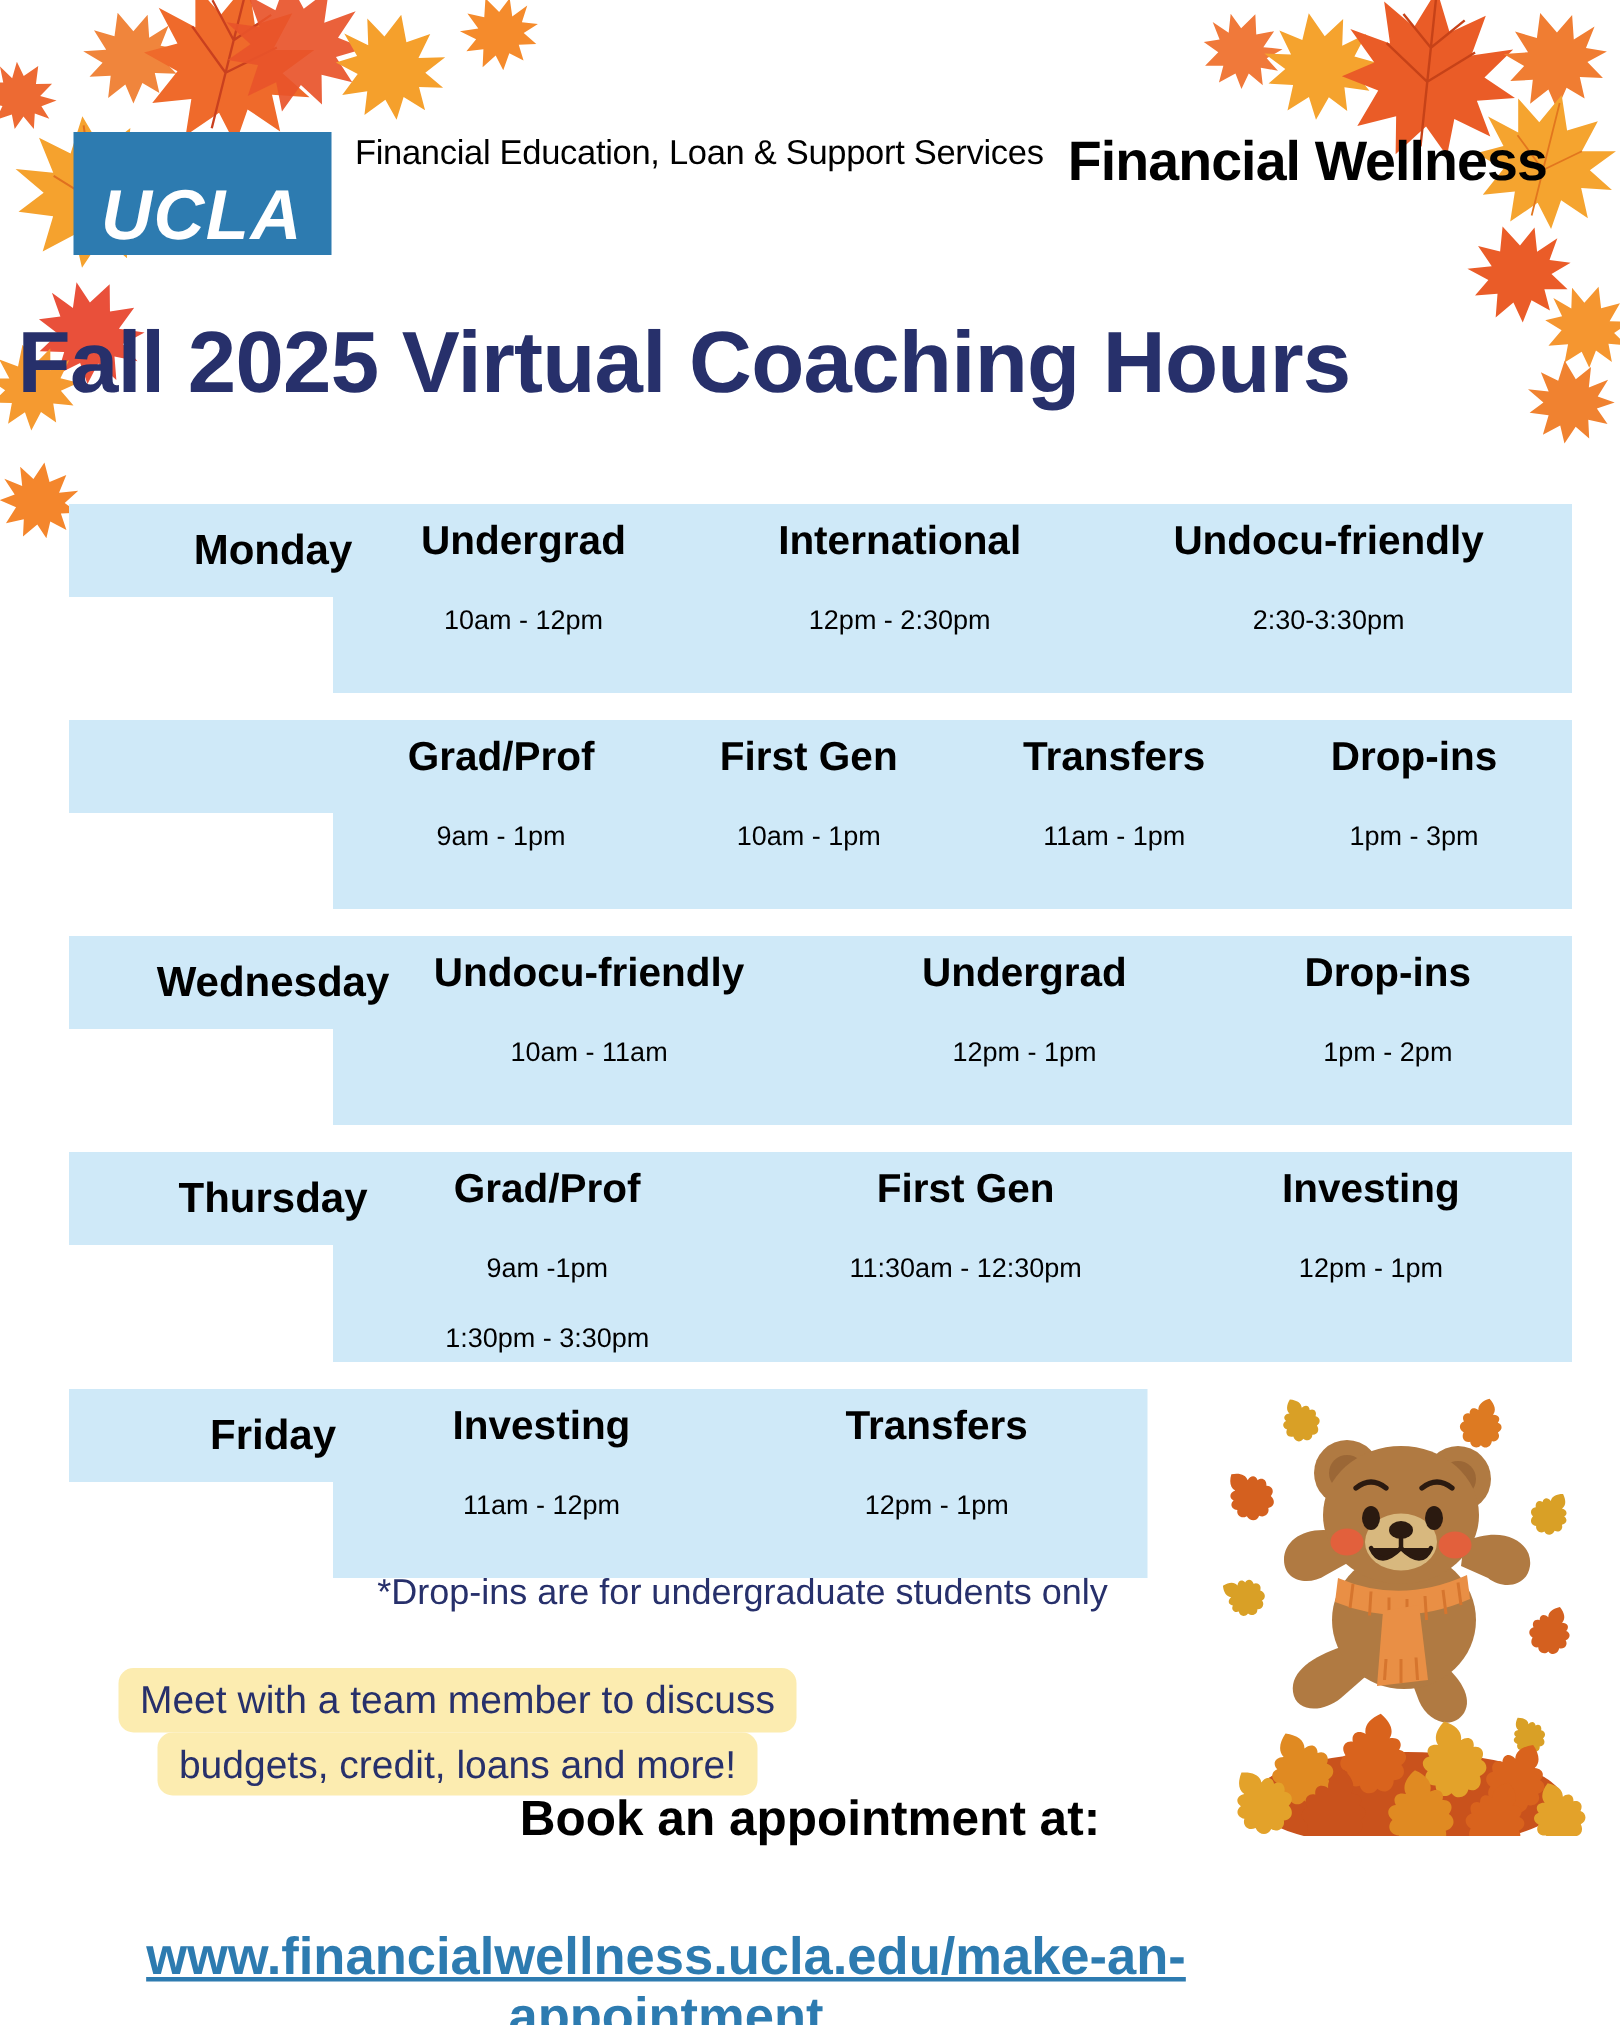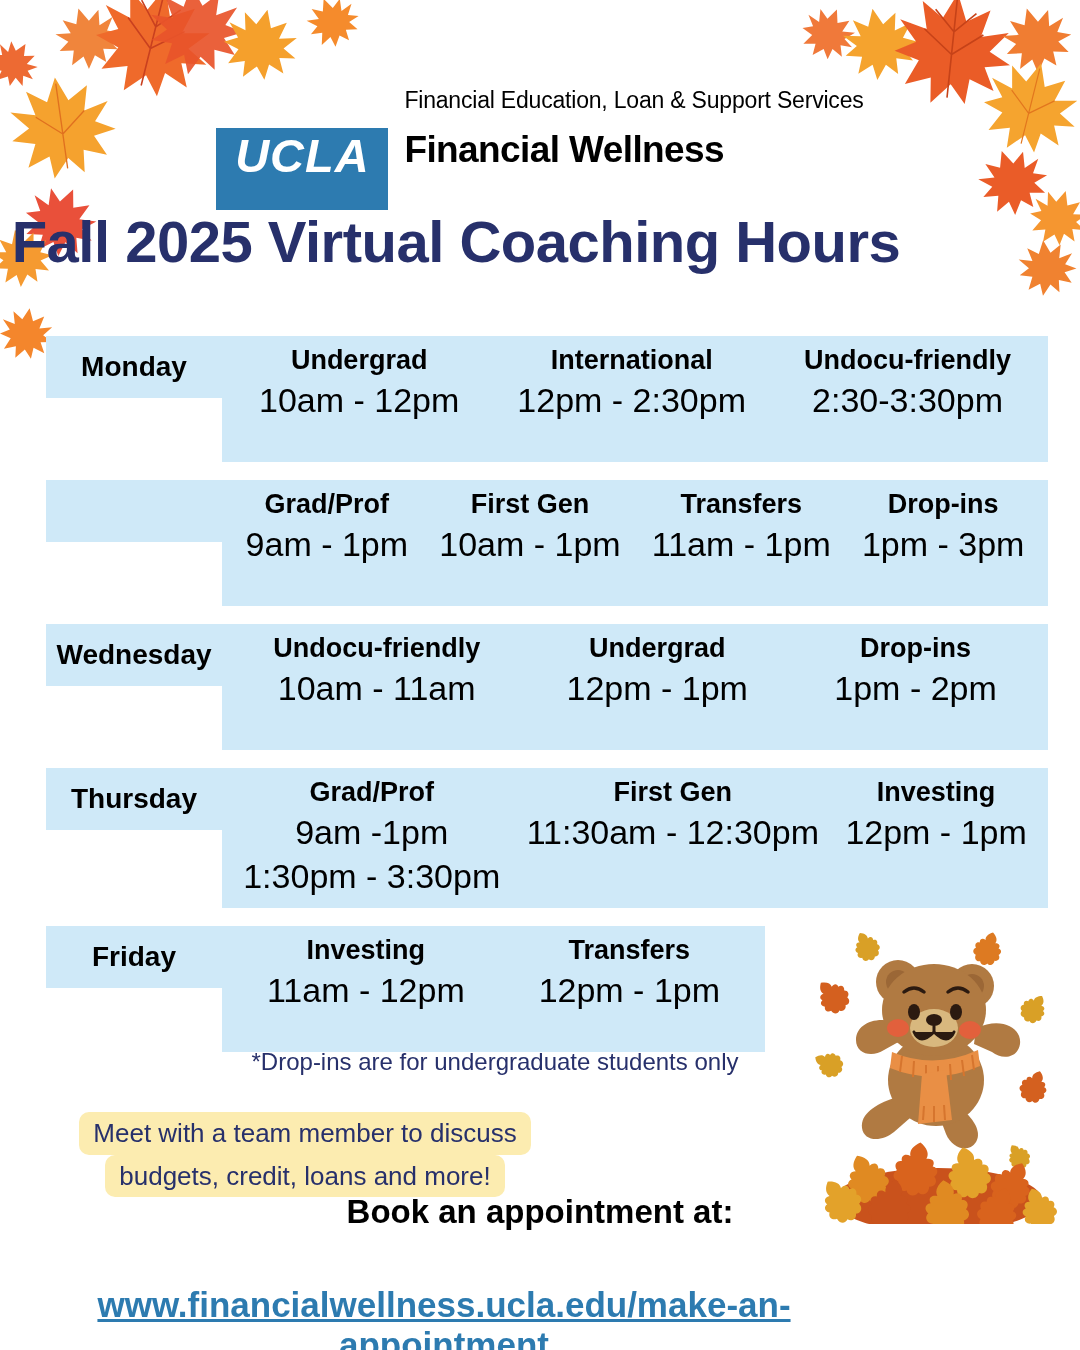--- a/index.html
+++ b/index.html
@@ -35,36 +35,35 @@
   }
   .logo-wrap {
     display: flex;
     align-items: stretch;
   }
   .ucla-box {
     background: #2d7bb0;
     width: 172px;
     height: 82px;
     display: flex;
-    align-items: flex-start;
+    align-items: flex-end;
     justify-content: center;
-    margin-top: 40px;
   }
   .ucla-box span {
     color: #ffffff;
     font-size: 47px;
     font-weight: 700;
     font-style: italic;
     letter-spacing: 1px;
     font-family: "Liberation Sans", sans-serif;
   }
   .logo-text {
     margin-left: 16px;
     display: flex;
-    flex-direction: column;
+    flex-direction: row;
     justify-content: center;
     height: 82px;
     gap: 16px;
   }
   .logo-line1 {
     font-size: 23px;
     color: #000;
     font-weight: 400;
     line-height: 1.15;
     letter-spacing: -0.2px;
@@ -123,20 +122,21 @@
     left: 46px; top: 0;
     width: 176px; height: 62px;
     display: flex;
     align-items: center;
     justify-content: center;
     font-size: 28px;
     font-weight: 700;
     color: #000;
     z-index: 2;
     font-family: "Liberation Sans", sans-serif;
+    padding-left: 48px;
   }
   .sessions {
     position: absolute;
     left: 222px;
     top: 0;
     display: flex;
     align-items: flex-start;
     justify-content: space-around;
     z-index: 2;
     padding: 0 8px;
@@ -148,26 +148,27 @@
   }
   .session-title {
     font-size: 27px;
     font-weight: 700;
     color: #000;
     line-height: 1.25;
     white-space: nowrap;
     font-family: "Liberation Sans", sans-serif;
   }
   .session-time {
-    font-size: 34px;
+    font-size: 18px;
     font-weight: 400;
     color: #000;
     line-height: 1.3;
     white-space: nowrap;
     font-family: "Liberation Sans", sans-serif;
+    margin-top: 24px;
   }
 
   
   .footnote {
     position: absolute;
     top: 1048px;
     left: 222px;
     width: 546px;
     text-align: center;
     font-size: 24px;

